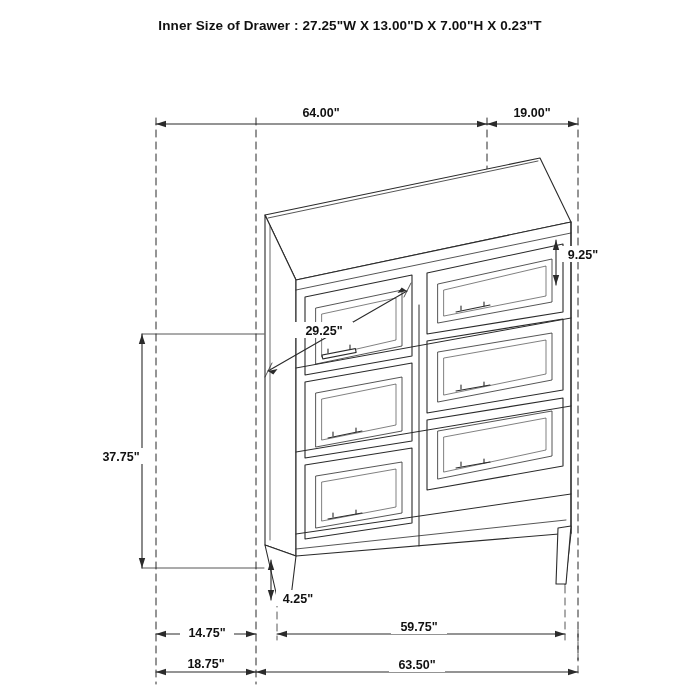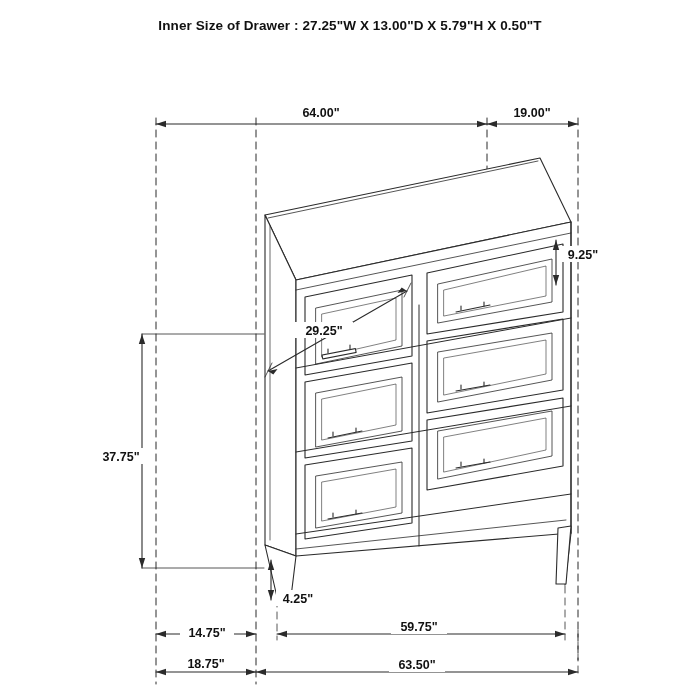--- a/index.html
+++ b/index.html
@@ -41,21 +41,21 @@
     font-size: 12.5px;
     font-weight: bold;
     fill: #111;
   }
 </style>
 </head>
 <body>
 
 <div id="stage">
 
-  <div id="title">Inner Size of Drawer : 27.25"W X 13.00"D X 5.79"H X 0.50"T</div>
+  <div id="title">Inner Size of Drawer : 27.25"W X 13.00"D X 7.00"H X 0.23"T</div>
 
   <svg id="diagram" width="700" height="700" viewBox="0 0 700 700">
 
     <g fill="none" stroke="#2b2b2b" stroke-width="1.1" stroke-linejoin="round" stroke-linecap="round">
 
       <g stroke-dasharray="7,5" stroke-width="1">
 
         <line x1="156" y1="118" x2="156" y2="684"></line>
 
         <line x1="256" y1="118" x2="256" y2="684"></line>

